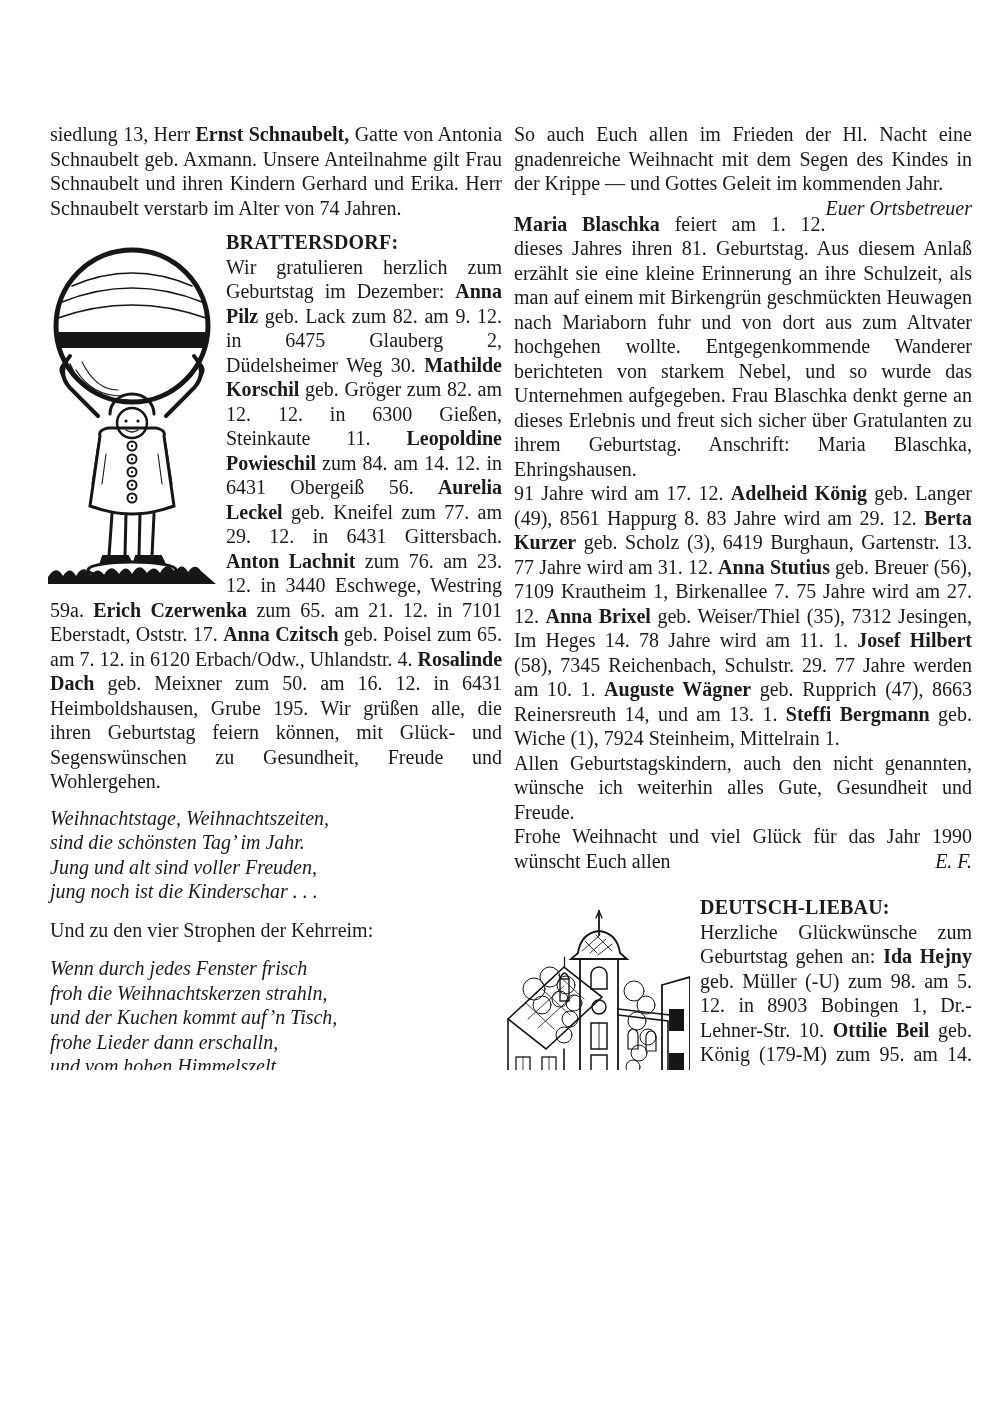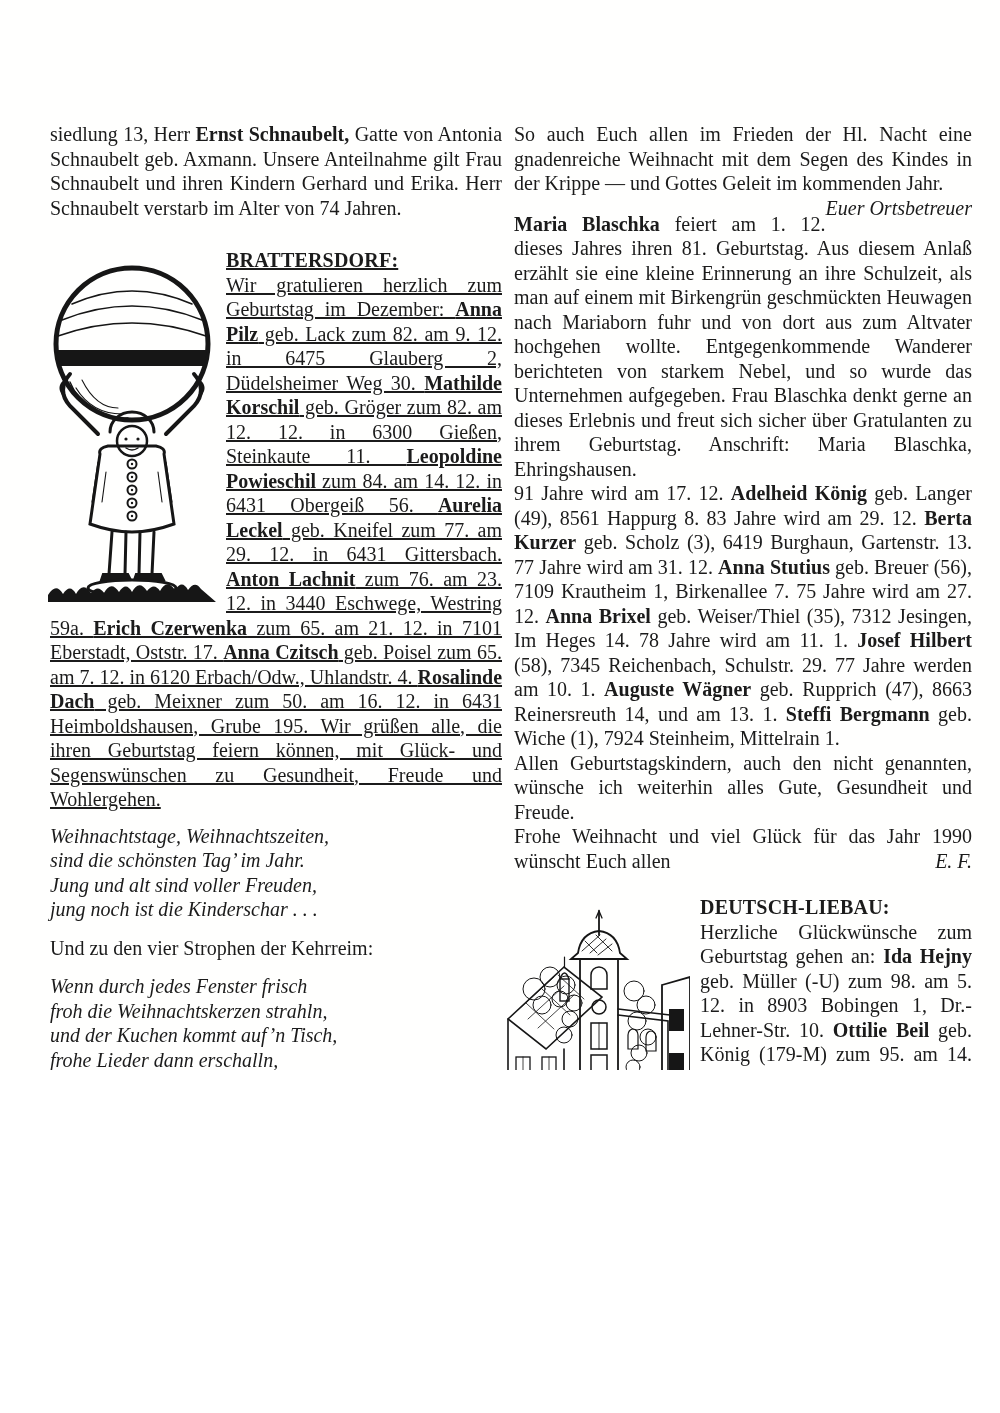--- a/index.html
+++ b/index.html
@@ -10,21 +10,21 @@
   }
   .col { position:absolute; top:122px; font-size:20px; line-height:24.5px; }
   .col-left  { left:50px;  width:452px; }
   .col-right { left:514px; width:458px; }
   p { margin:0; text-align:justify; }
   .heading { font-weight:700; letter-spacing:0.2px; }
   .poem { font-style:italic; white-space:pre-line; text-align:left; }
   .sig { float:right; font-style:italic; }
   .seg-b { font-weight:700; }  .mt12 { margin-top:12px; }
   .mt14 { margin-top:14px; } .mt16 { margin-top:16px; }
-  .mt18 { margin-top:28px;text-decoration:underline; } .mt22 { margin-top:22px; }
+  .mt18 { margin-top:10px; } .mt22 { margin-top:22px; }
   .illu-atlas  { float:left; width:168px; height:340px; margin:14px 10px 2px -2px; }
   .illu-church { float:left; width:184px; height:238px; margin:12px 10px 4px -8px; }
   .page-number { position:absolute; top:1320px; left:880px; width:92px;
                  text-align:right; font-size:25px; }
   svg { display:block; }
 </style>
 </head>
 <body>
 
 <div class="page">

